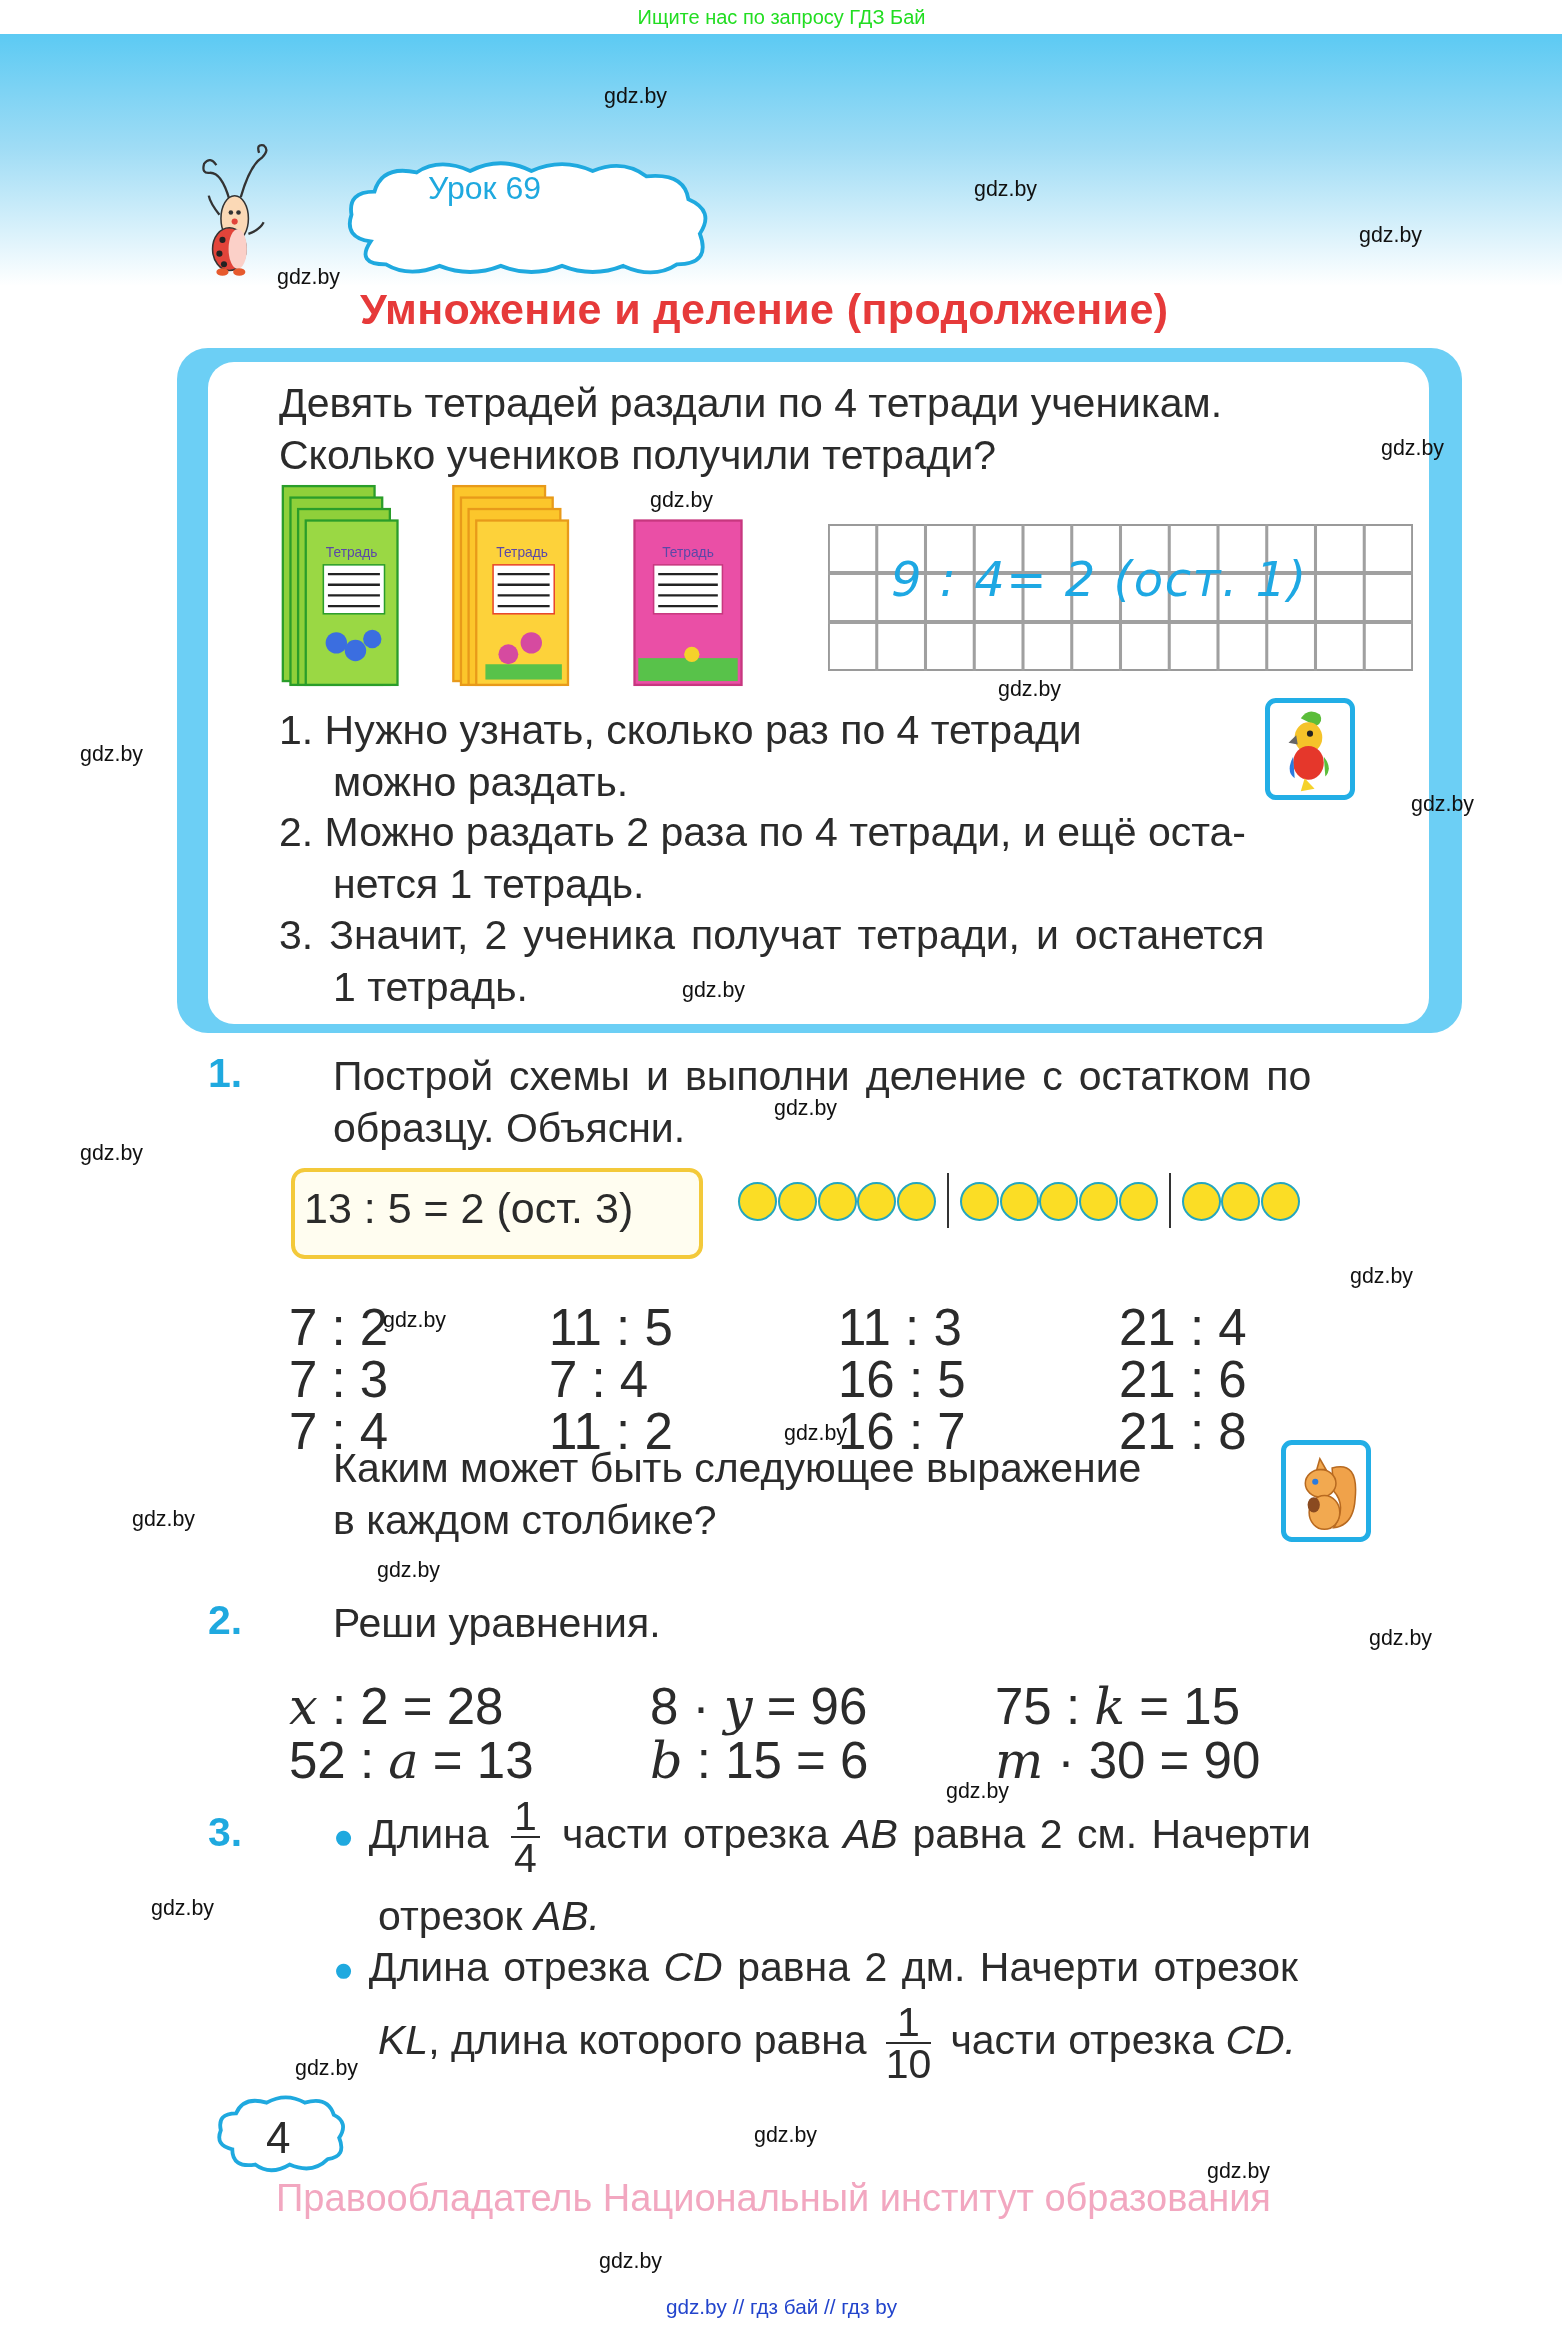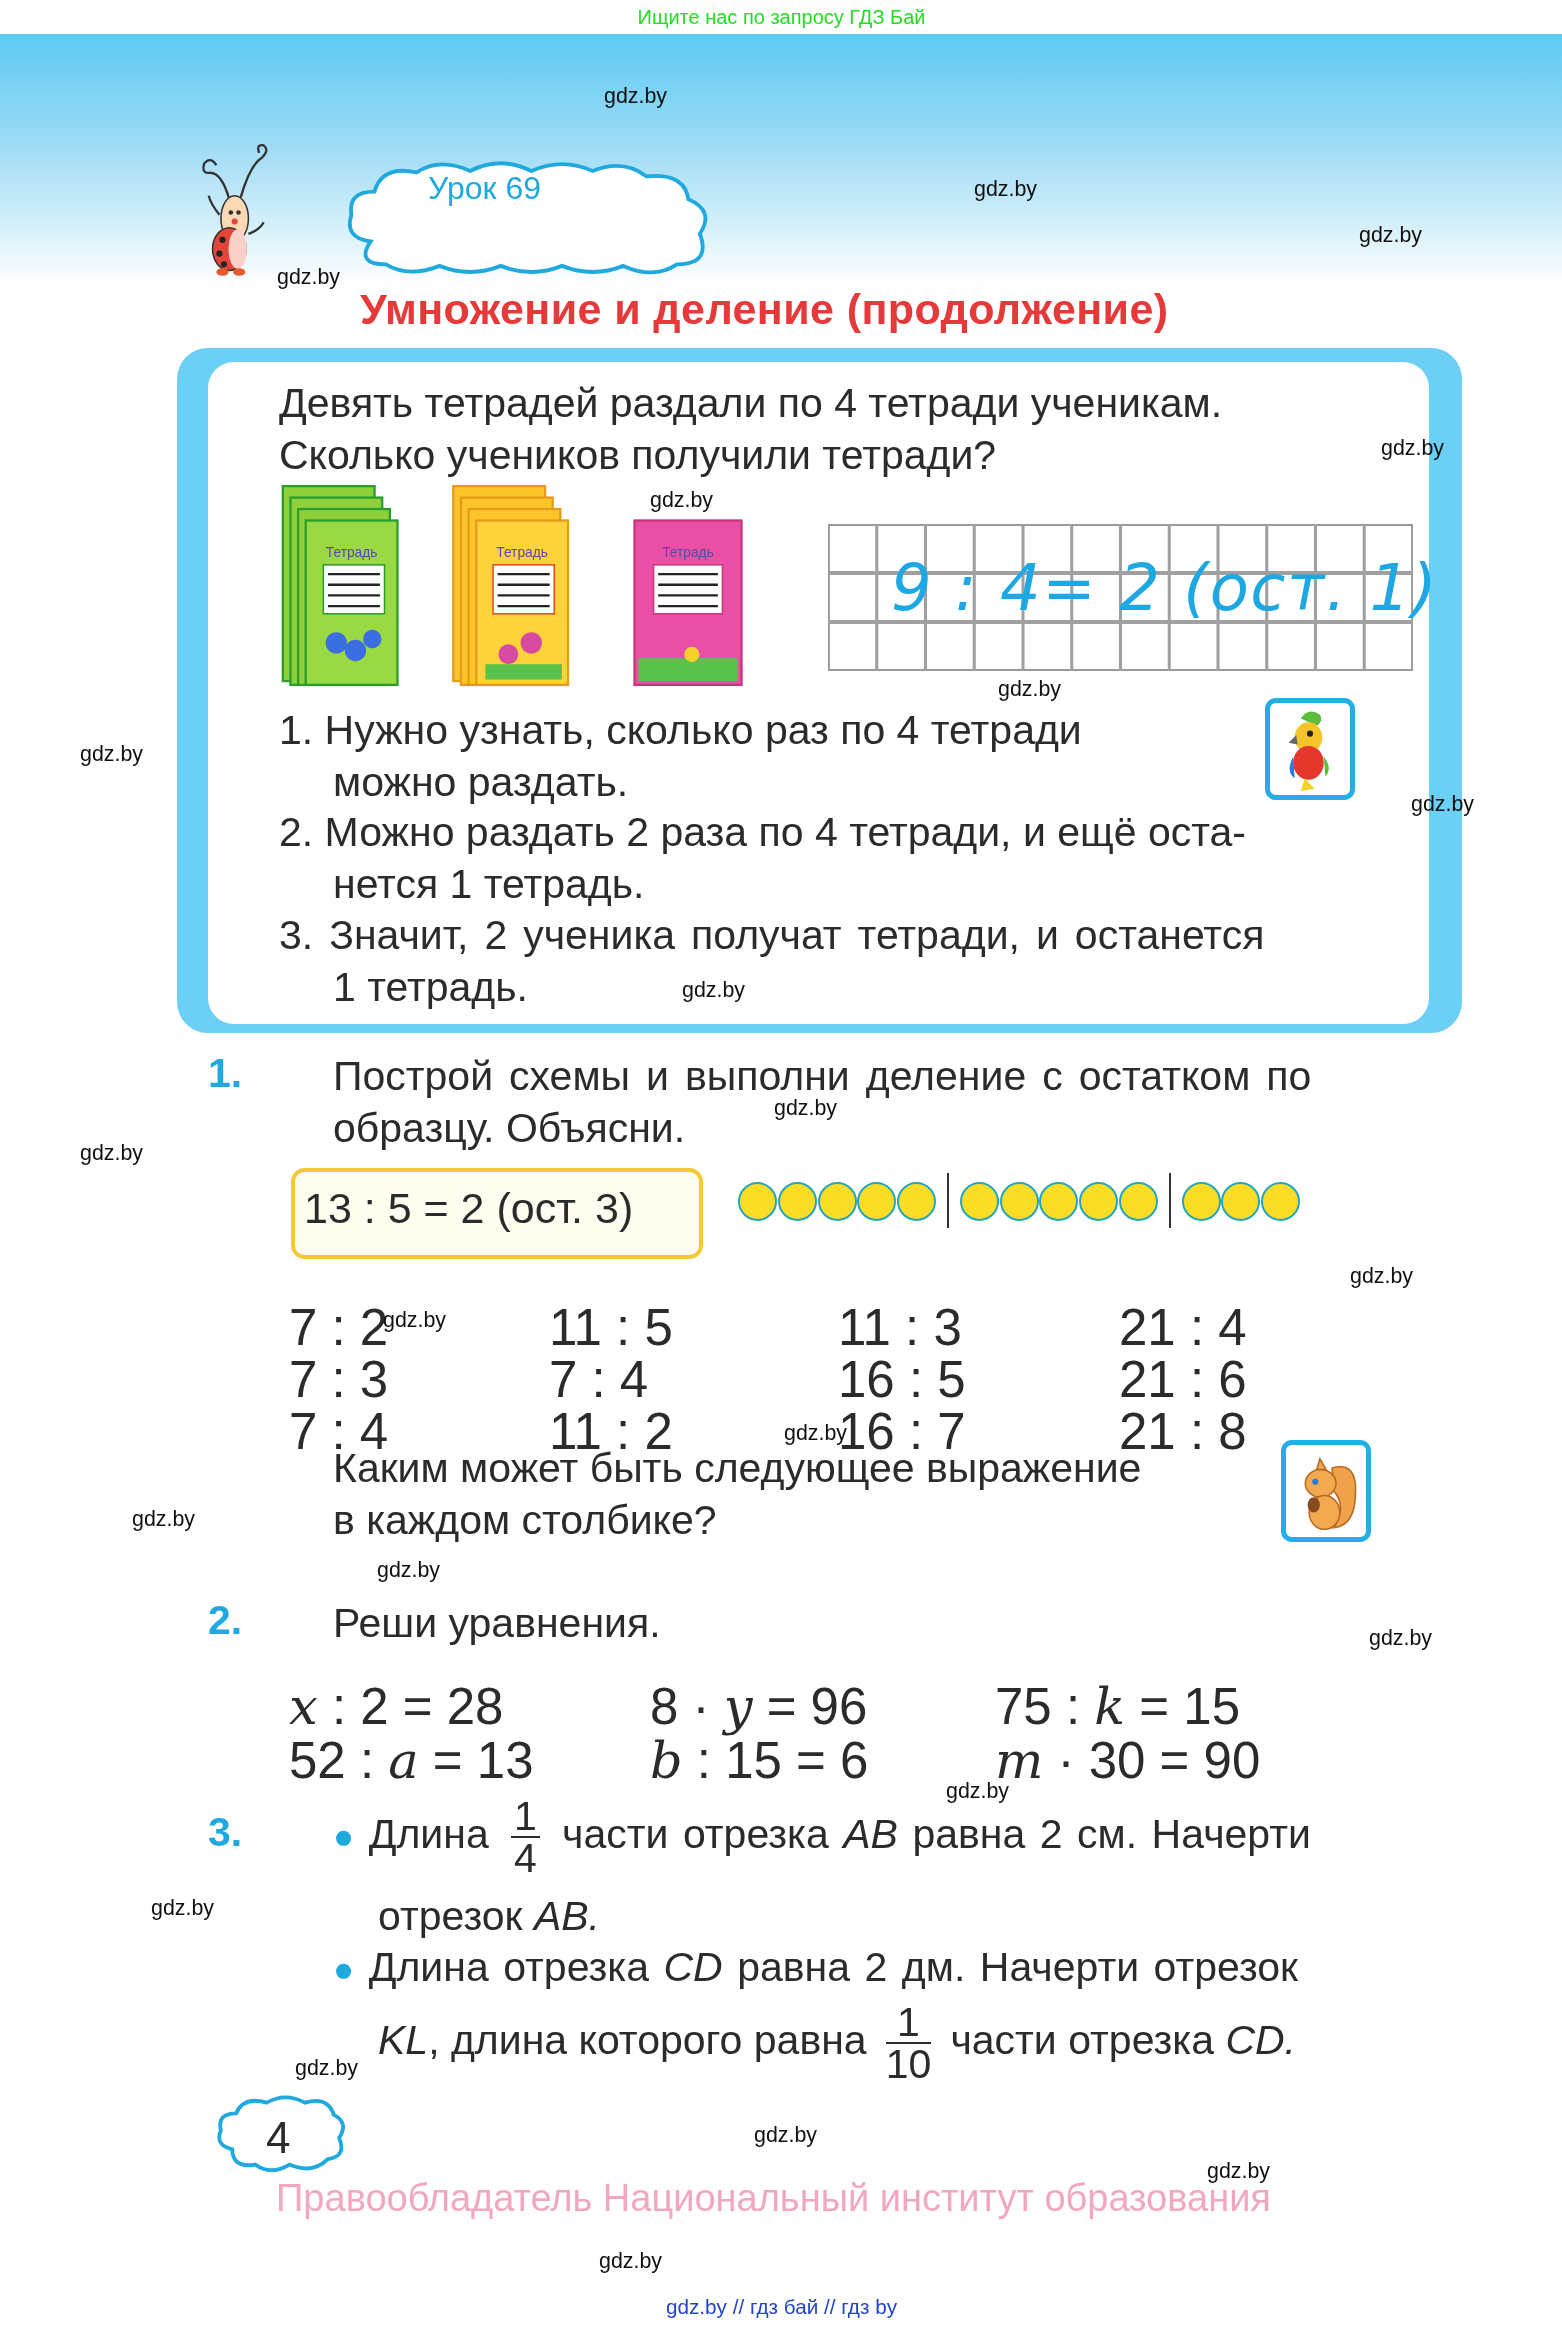--- a/index.html
+++ b/index.html
@@ -12,21 +12,21 @@
        background:linear-gradient(#5ccaf3 0%,#9fdcf5 45%,#ffffff 100%);}
   .wm{font-size:21.4px;color:#111;font-family:"Liberation Sans",sans-serif;}
   .cloud{left:340px;top:157px;width:379px;height:119px;}
   .lesson-title{left:428px;top:170px;font-size:32px;color:#1fa9df;}
   .subtitle{left:360px;top:285px;font-size:43px;font-weight:bold;color:#e63a3a;letter-spacing:0.4px;}
   .bluebox{left:177px;top:348px;width:1285px;height:685px;background:#6ccff5;border-radius:31px;}
   .innerbox{left:208px;top:362px;width:1221px;height:662px;background:#fff;border-radius:26px;}
   .txt{font-size:41px;line-height:52px;color:#2b2b2b;margin-left:44px;}
   .notebooks{left:279px;top:482px;width:474px;height:207px;}
   .grid{left:828px;top:524px;width:585px;height:147px;}
-  .grid-eq{left:891px;top:551px;font-size:64px;color:#1ea8e3;font-style:italic;
+  .grid-eq{left:891px;top:551px;font-size:48px;color:#1ea8e3;font-style:italic;
            font-family:"DejaVu Sans",sans-serif;letter-spacing:1.5px;}
   .pic{border:5.4px solid #22aee6;border-radius:10.7px;background:#fff;}
   .num{color:#1fa9df;font-weight:bold;font-size:41px;}
   .sample{left:291px;top:1168px;width:404px;height:83px;border:4.6px solid #f3c93a;border-radius:13.8px;
           background:#fffdf0;}
   .sample-text{left:304px;top:1184px;font-size:43px;color:#2b2b2b;}
   .dots{left:738px;top:1182px;}
   .dot{position:absolute;width:35px;height:35px;border-radius:50%;background:#fbdd25;border:2.3px solid #25a6be;top:0;}
   .sep{position:absolute;width:2.3px;height:55px;background:#333;top:-9.2px;}
   .col{font-size:51px;line-height:52px;margin-top:32px;}

